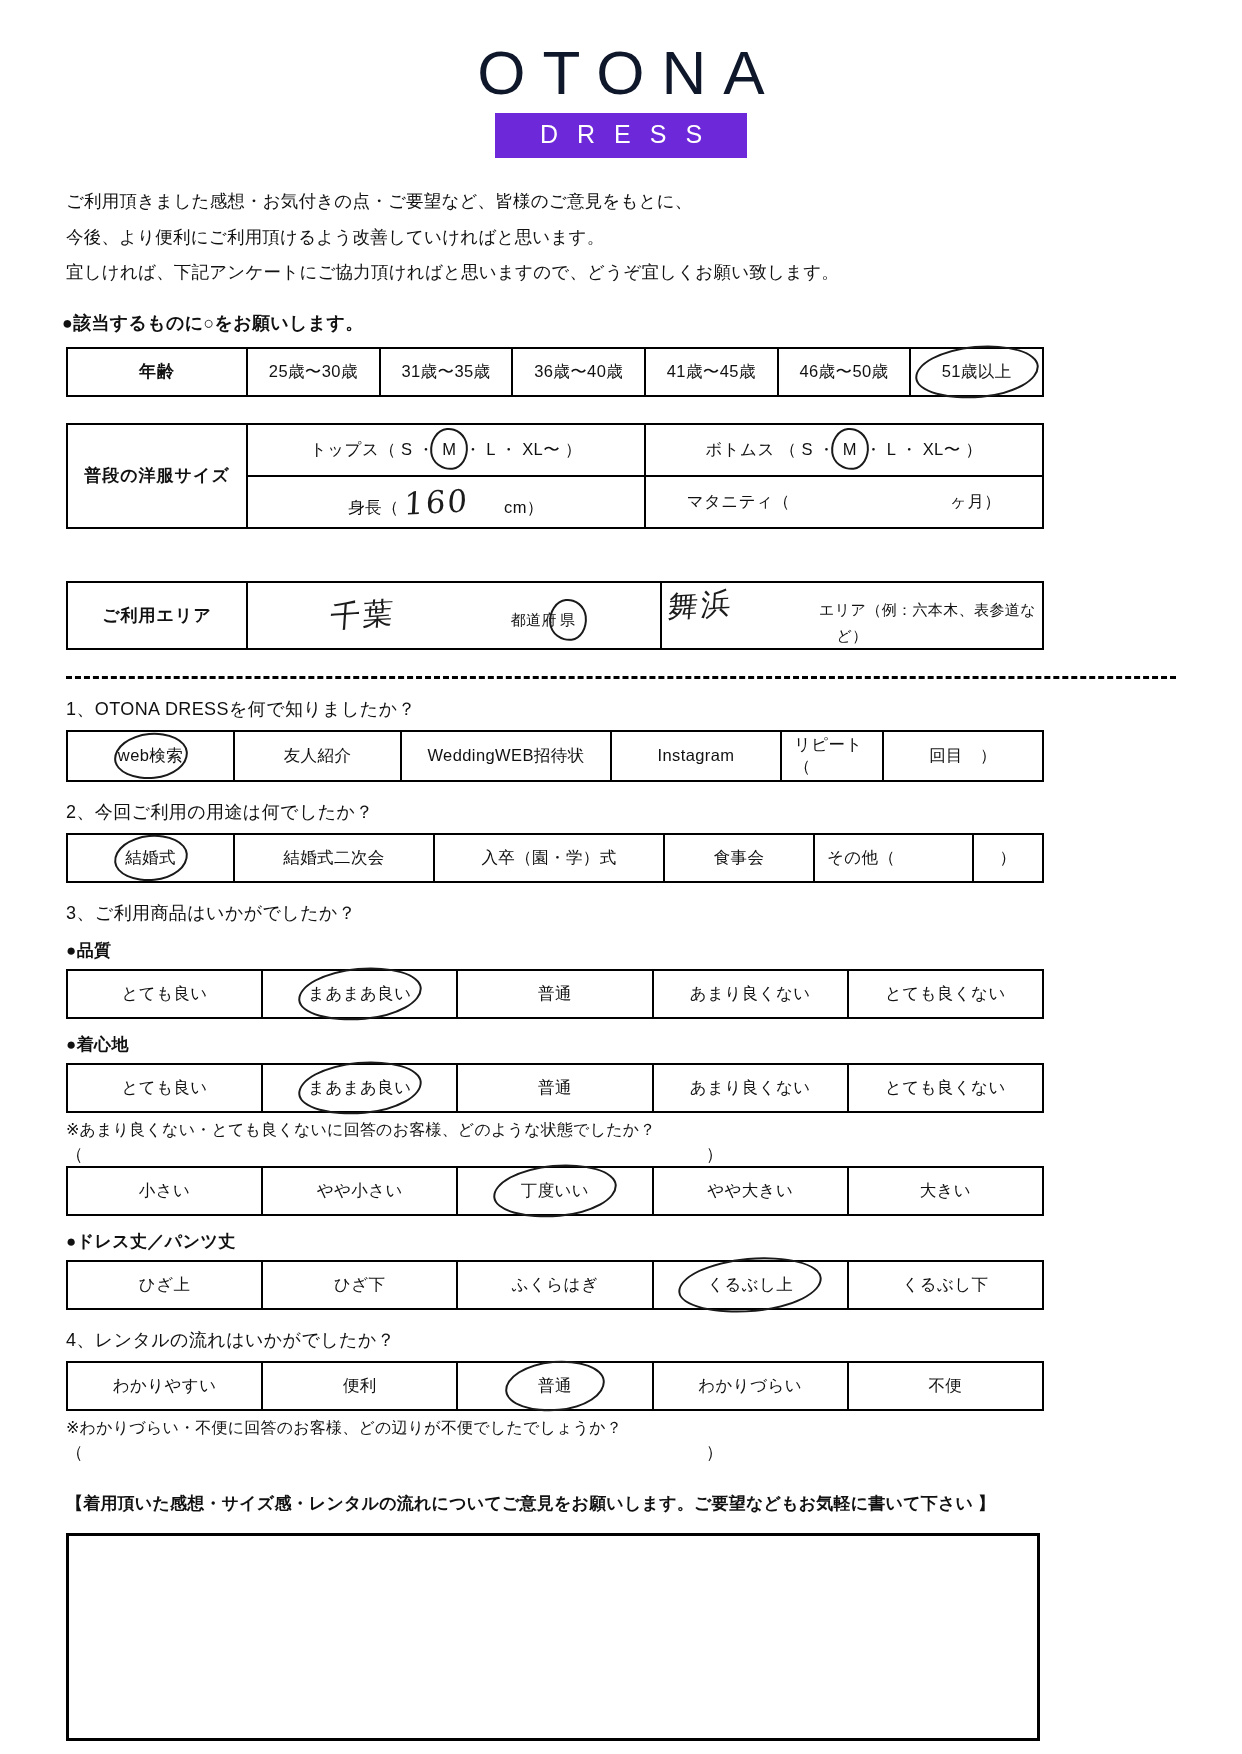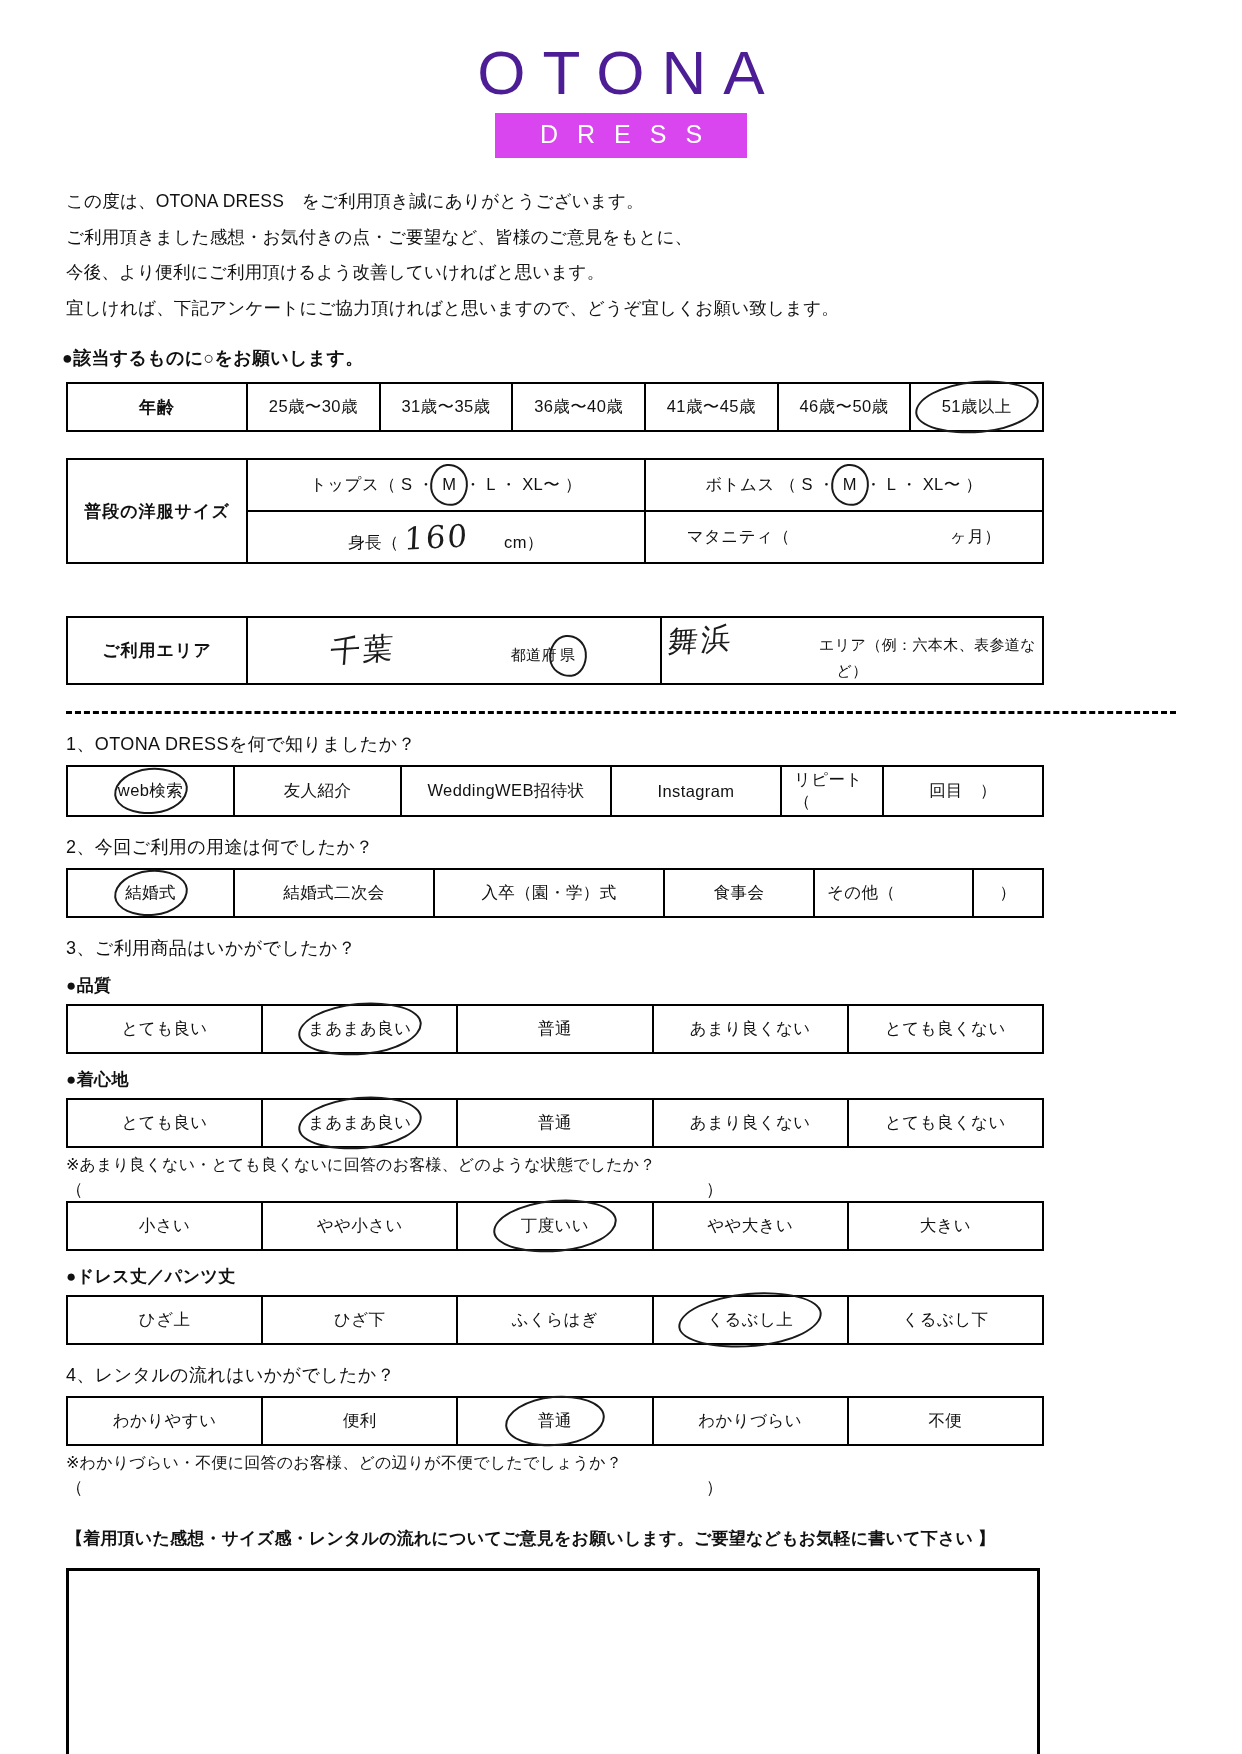--- a/index.html
+++ b/index.html
@@ -8,25 +8,25 @@
     font-family:"Liberation Sans","DejaVu Sans",sans-serif;
     color:#111;
     -webkit-font-smoothing:antialiased;
   }
   .page{position:absolute;inset:0;padding:0;box-sizing:border-box;}
 
   
   .logo-wrap{width:100%;text-align:center;padding-top:40px;}
   .logo-otona{
     font-size:62px;letter-spacing:17px;font-weight:400;
-    line-height:1.05;color:#4c1d95;padding-left:17px;
+    line-height:1.05;color:#0f172a;padding-left:17px;
     font-family:"Liberation Sans","DejaVu Sans",sans-serif;
   }
   .logo-bar{
-    display:inline-block;background:#d946ef;color:#fff;
+    display:inline-block;background:#6d28d9;color:#fff;
     margin-top:8px;padding:7px 26px 9px 26px;
     font-size:25px;letter-spacing:19px;
   }
   .logo-bar span{padding-left:19px;}
 
   
   .intro{margin:26px 0 0 66px;font-size:17.5px;line-height:2.03;letter-spacing:.2px;}
   .intro div{white-space:nowrap;}
 
   .lead{margin:20px 0 12px 62px;font-size:18px;font-weight:bold;letter-spacing:.3px;}
@@ -107,21 +107,20 @@
 <div class="page">
 
   <div class="logo-wrap">
     <div class="logo-otona">OTONA</div>
     <div class="logo-bar">
       <span>DRESS</span>
     </div>
   </div>
 
   <div class="intro">
-    <div>この度は、OTONA DRESS　をご利用頂き誠にありがとうございます。</div>
     <div>ご利用頂きました感想・お気付きの点・ご要望など、皆様のご意見をもとに、</div>
     <div>今後、より便利にご利用頂けるよう改善していければと思います。</div>
     <div>宜しければ、下記アンケートにご協力頂ければと思いますので、どうぞ宜しくお願い致します。</div>
   </div>
 
   <div class="lead">●該当するものに○をお願いします。</div>
 
   <table class="tbl">
     <tbody>
         <tr>

